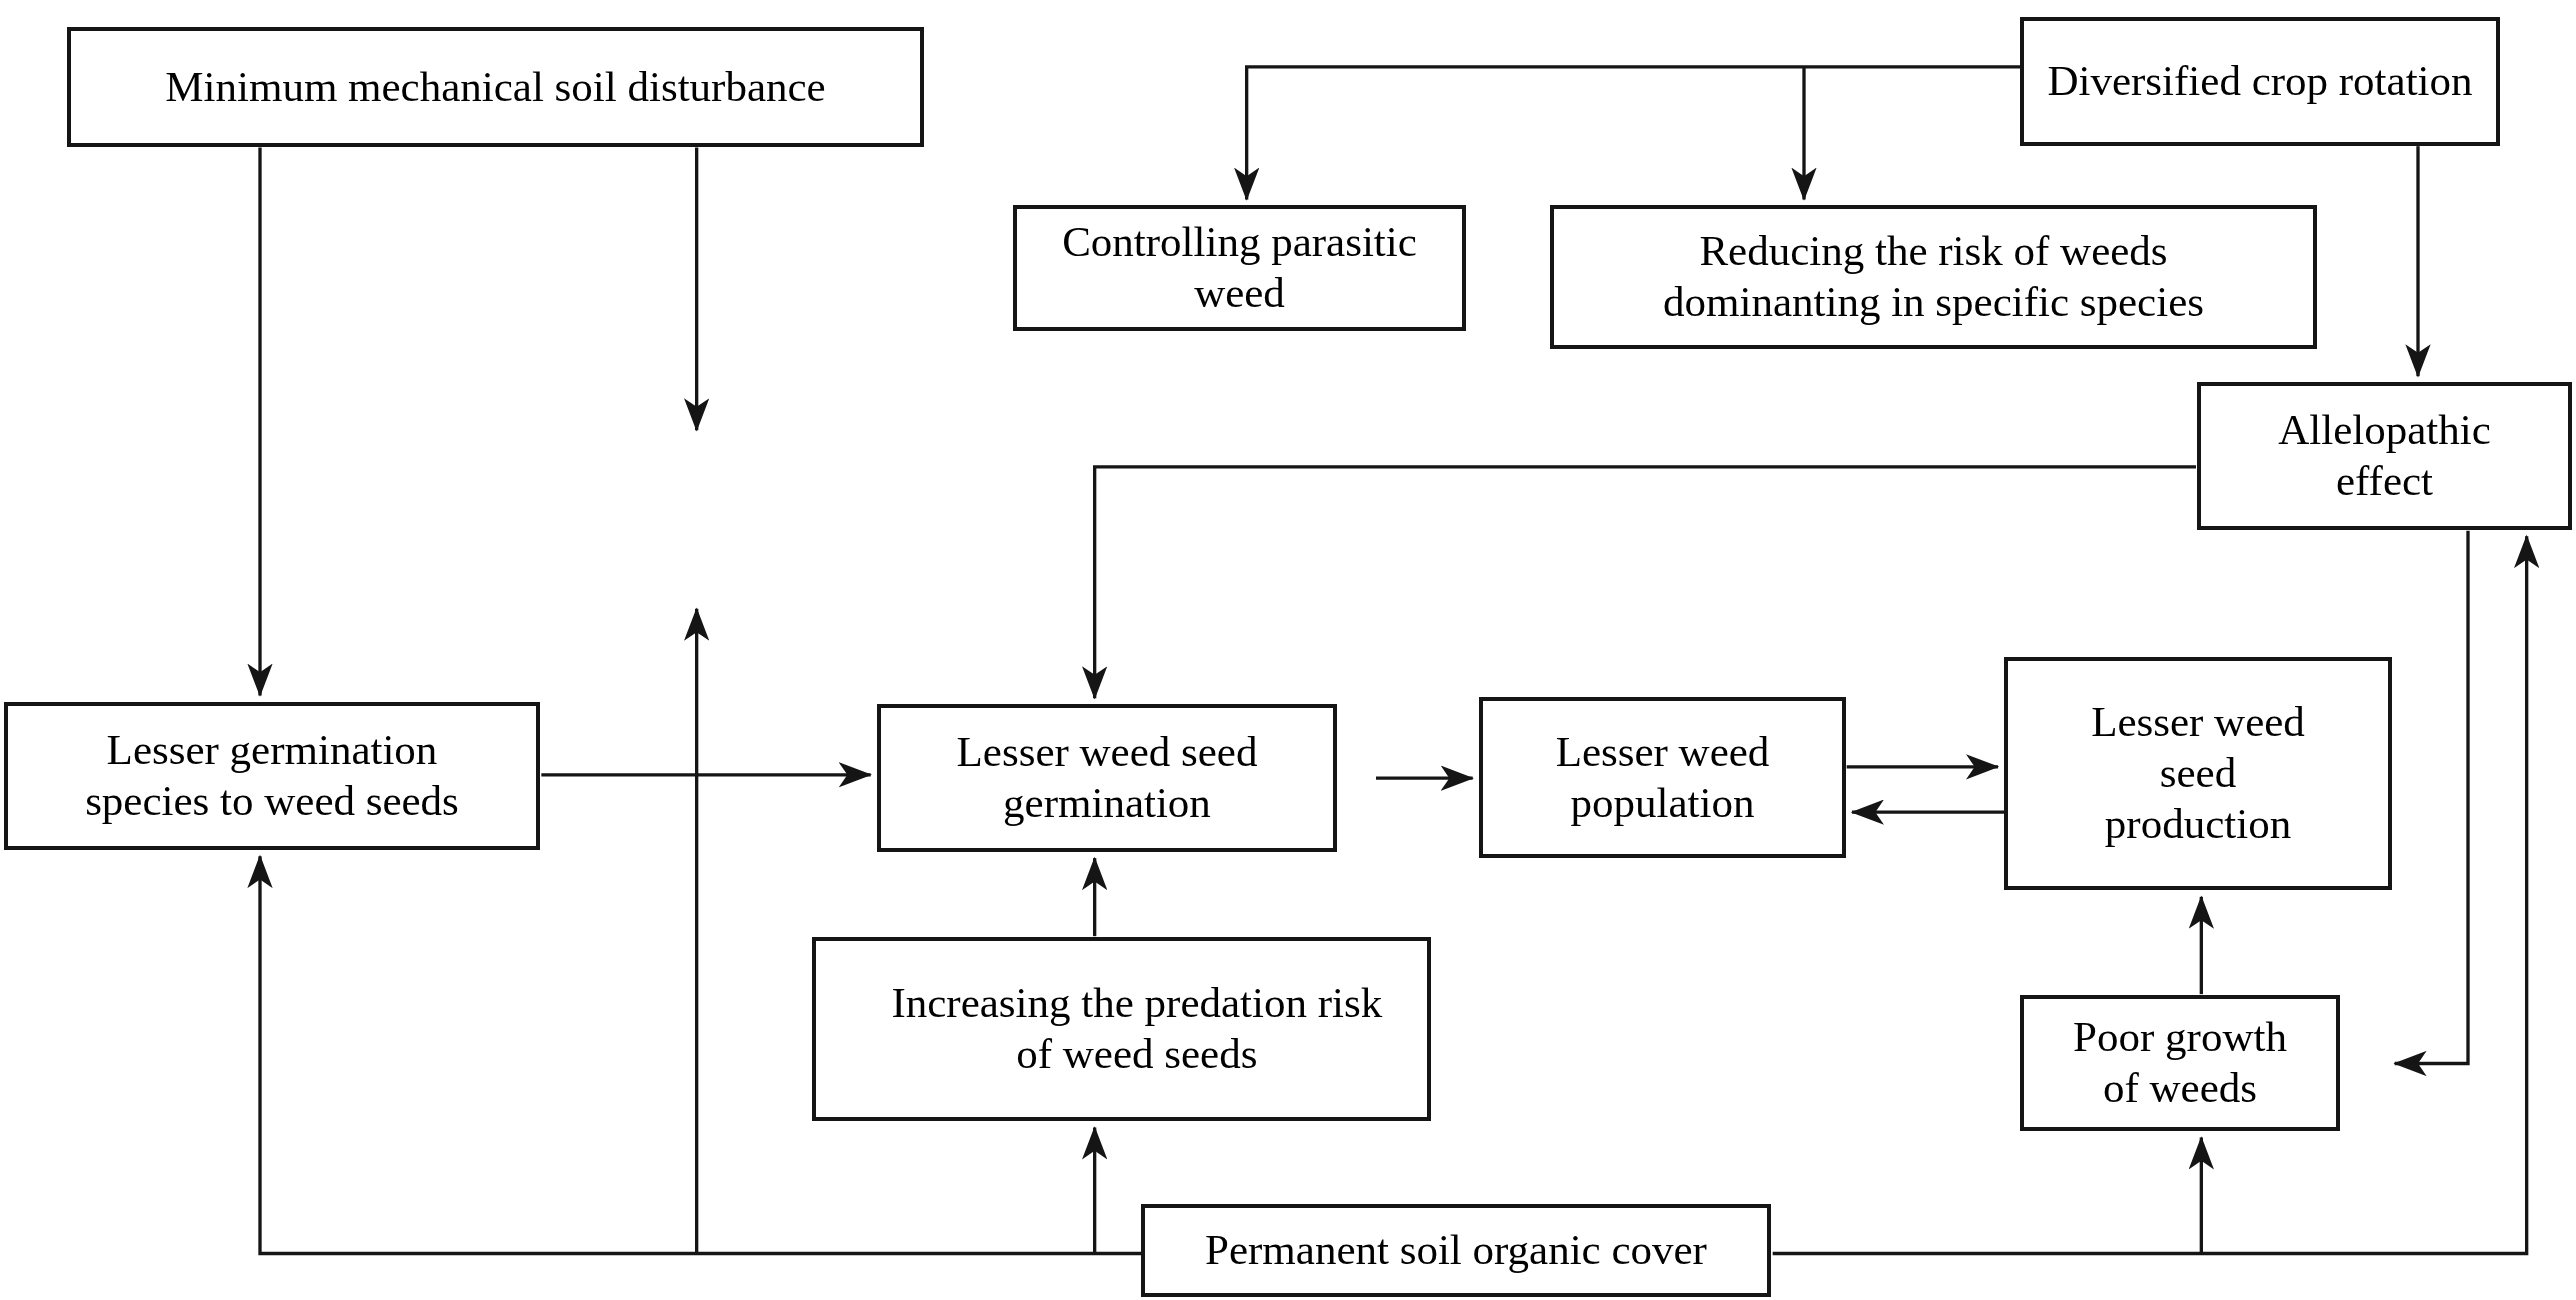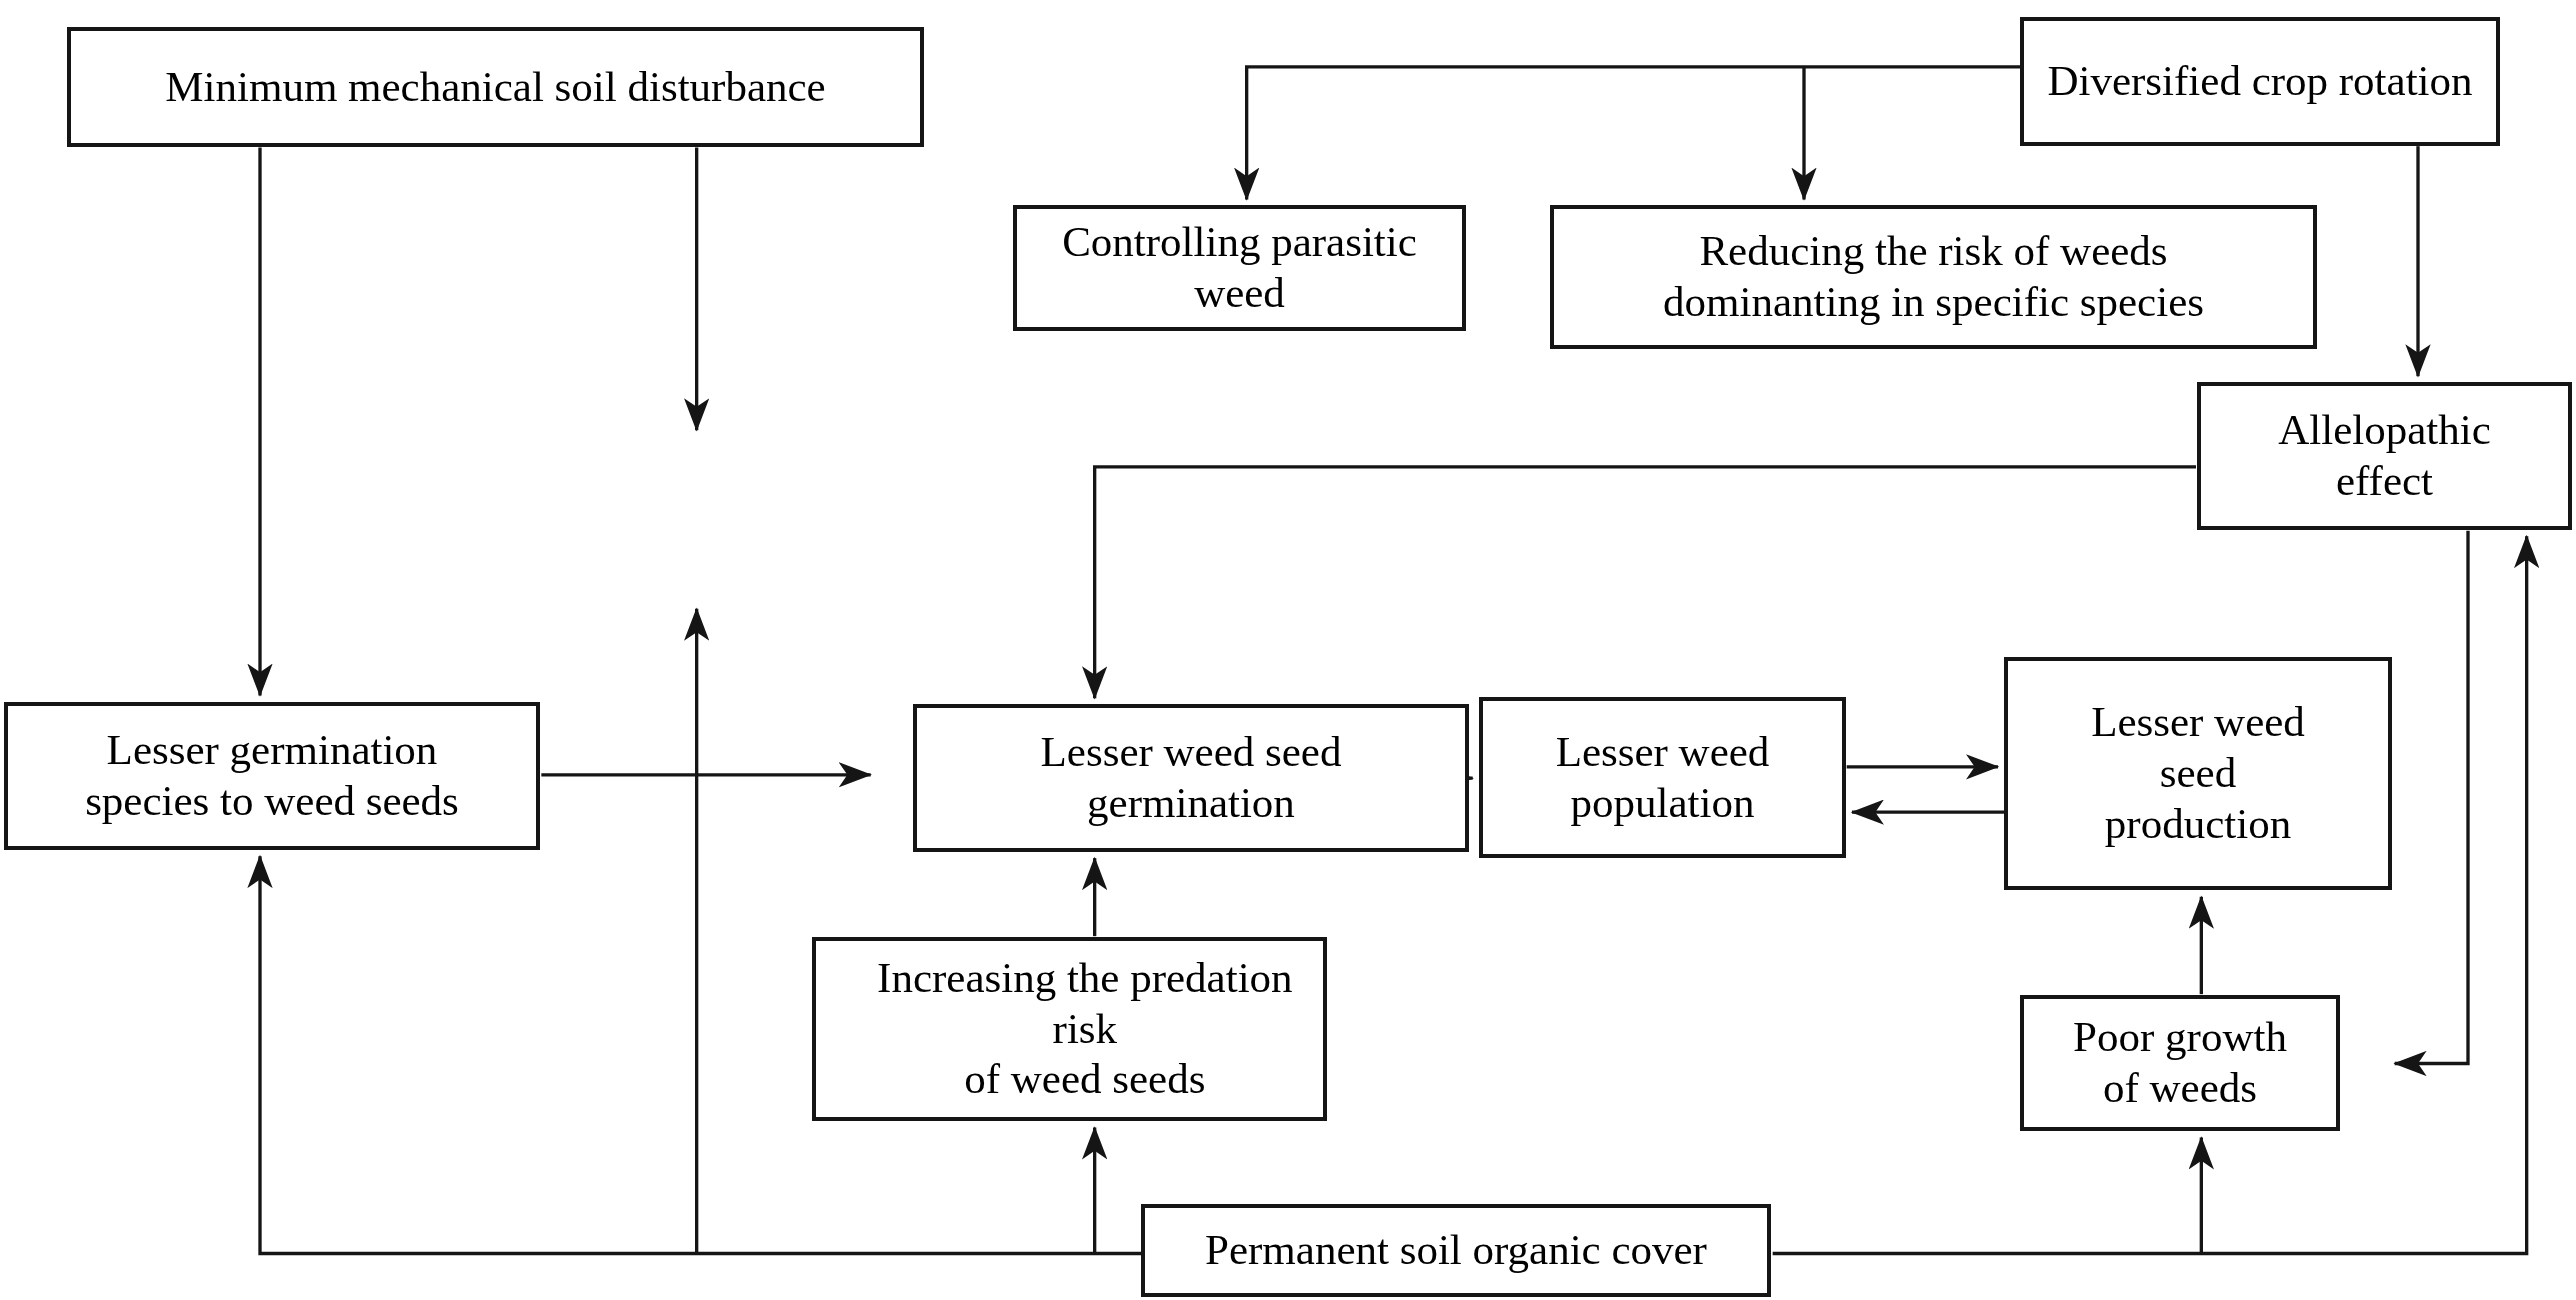--- a/index.html
+++ b/index.html
@@ -32,24 +32,24 @@
     padding: 0 9.3px;
   }
   
   #n-min-mech      { left:67px;  top:27px;   width:857px; height:120px; }
   #n-div-crop      { left:2020px; top:16.7px;   width:480px;  height:129px; }
   #n-parasitic     { left:1013px; top:205px;  width:453px;  height:126px; }
   #n-reducing      { left:1550px; top:205px;  width:767px; height:144px; }
   #n-allelopathic  { left:2197px; top:382px;  width:375px;  height:148px; }
   #n-dispersal     { left:521px;  top:436px;  width:475px;  height:167px; }
   #n-stimulus      { left:4px;    top:702px; width:536px;  height:148px; }
-  #n-germination   { left:877px; top:704px; width:556px;  height:148px;margin-left:36px; }
+  #n-germination   { left:877px; top:704px; width:460px;  height:148px; }
   #n-population    { left:1479px; top:697px; width:367px;  height:161px; }
   #n-production    { left:2004px; top:657px;  width:388px;  height:233px; }
-  #n-predation     { left:812px; top:937px; width:515px;  height:184px;padding-left:40px; }
+  #n-predation     { left:812px; top:937px; width:619px;  height:184px;padding-left:40px; }
   #n-poor-growth   { left:2020px; top:995px; width:320px;  height:136px; }
   #n-organic-cover { left:1141px; top:1204px; width:630px;  height:93px; }
   path.wire {
     fill: none;
     stroke: #151515;
     stroke-width: 5px;
   }
 </style>
 </head>
 <body>

